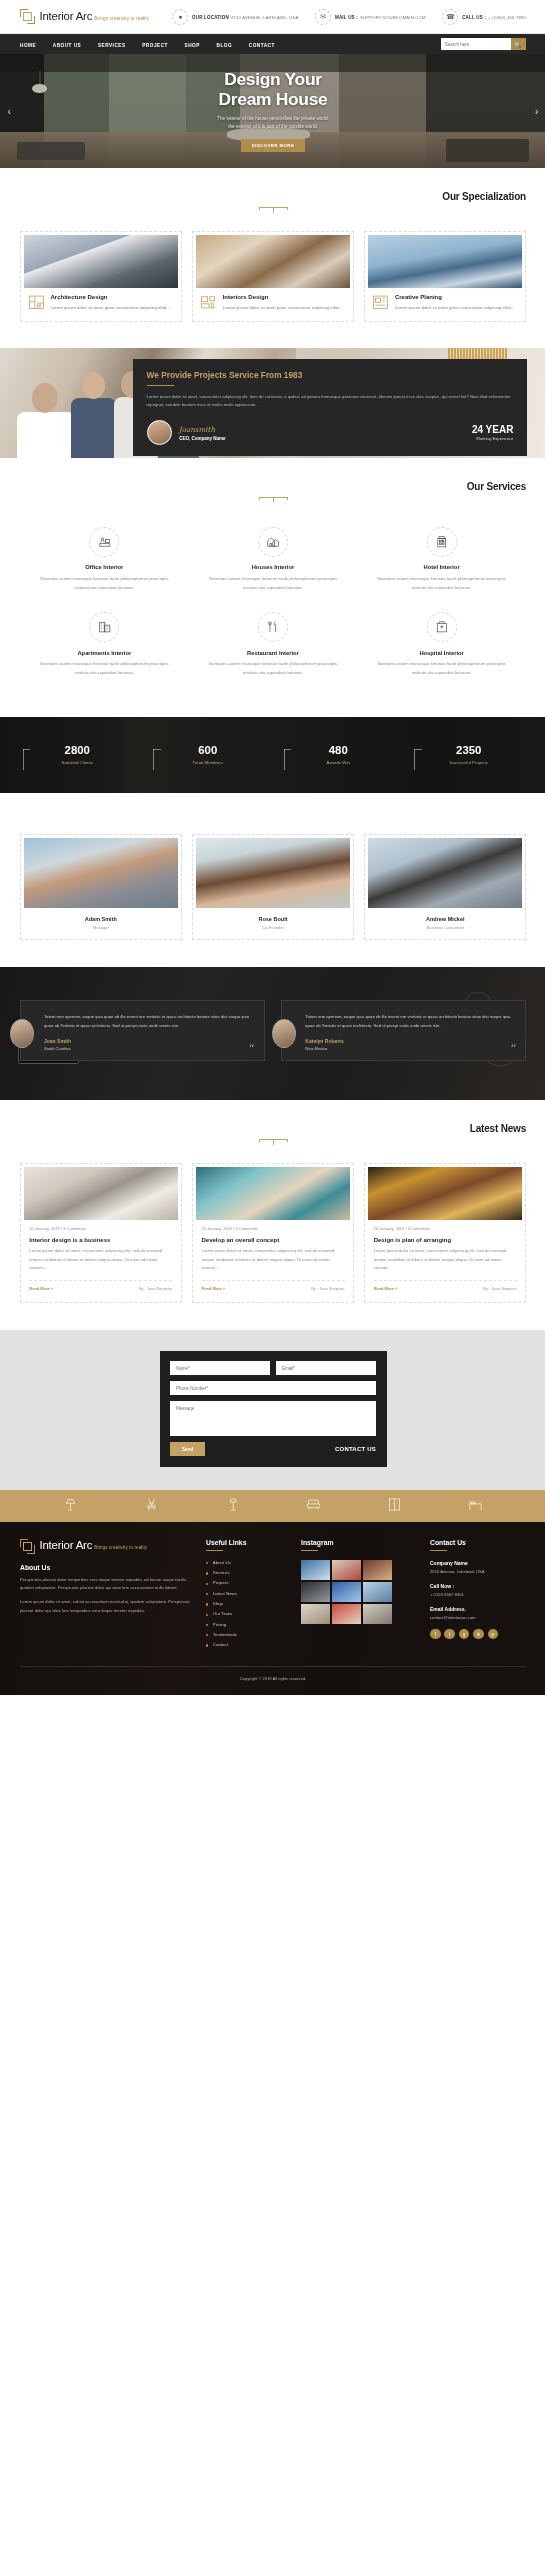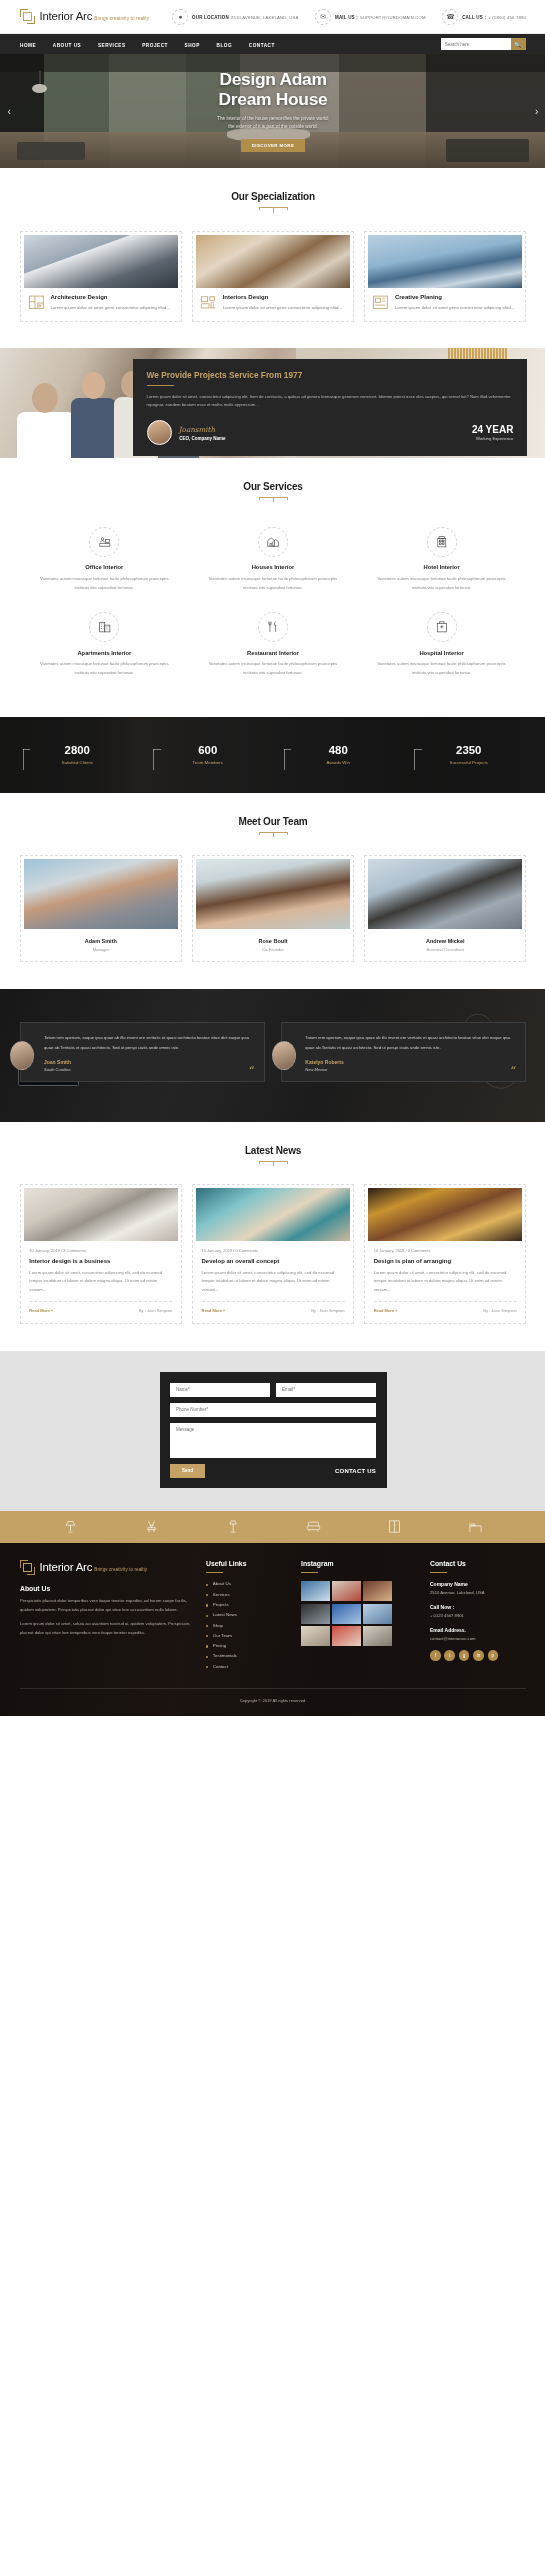--- a/index.html
+++ b/index.html
@@ -55,21 +55,21 @@
   .hero .sofa2{ position:absolute; right:16.7px; bottom:6px; width:83px; height:23px; background:#35332e; border-radius:2.3px; opacity:.9;}
   .hero .tbl  { position:absolute; left:227px; bottom:26px; width:83px; height:15px; background:#b8b2a6; border-radius:50%/40%; opacity:.85;}
   .hero .content { position:absolute; inset:0; display:flex; flex-direction:column; align-items:center; justify-content:center; text-align:center;}
   .hero h1 { color:#fff; font-size:17.4px; line-height:1.12; font-weight:bold; letter-spacing:-0.3px; text-shadow:0 0.8px 3px rgba(0,0,0,.45);}
   .hero p { color:#e9e7e2; font-size:4.7px; line-height:1.9; margin-top:5.3px; text-shadow:0 0.8px 2.3px rgba(0,0,0,.5);}
   .hero .btn { margin-top:6.8px; background:#b08d49; color:#fff; font-size:4.4px; font-weight:bold; letter-spacing:0.4px; padding:3.8px 10.6px; border:0; cursor:pointer;}
   .hero .arrow { position:absolute; top:50%; transform:translateY(-50%); color:#fff; font-size:10px; opacity:.85; cursor:pointer;}
   .hero .arrow.l { left:7.6px; } .hero .arrow.r { right:7.6px; }
 
   
-  .sec-title { text-align:center; }
+  .sec-title { text-align:right; }
   .sec-title h2 { font-size:10px; color:#1d1d1d; font-weight:bold; letter-spacing:-0.2px;}
   .sec-title .deco { margin:5.3px auto 0; width:29px; height:5.3px; position:relative;}
   .sec-title .deco:before{content:"";position:absolute;left:0;right:0;top:0;height:0.8px;background:#c4a265;}
   .sec-title .deco:after{content:"";position:absolute;left:50%;top:0;width:0.8px;height:5.3px;background:#c4a265;}
   .sec-title .deco i{position:absolute;left:0;top:0;width:0.8px;height:3px;background:#c4a265;}
   .sec-title .deco i.r{left:auto;right:0;}
   .sec-title.light h2 { color:#fff; }
 
   
   .spec { padding:23px 20px 26px; background:#fff;}
@@ -286,21 +286,21 @@
   <div class="hero">
     <div class="room"></div>
     <div class="ceil"></div>
     <div class="floor"></div>
     <div class="lamp"></div>
     <div class="sofa"></div>
     <div class="sofa2"></div>
     <div class="tbl"></div>
     <div class="content">
       <h1>
-        <span>Design Adam</span><br>
+        <span>Design Your</span><br>
         <span>Dream House</span>
       </h1>
       <p>
         <span>The interior of the house personifies the private world;</span><br>
         <span>the exterior of it is part of the outside world.</span>
       </p>
       <button class="btn">DISCOVER MORE</button>
     </div>
     <span class="arrow l">‹</span>
     <span class="arrow r">›</span>
@@ -365,21 +365,21 @@
     <div class="lampball"></div>
     <div class="body_ b1"></div>
     <div class="body_ b2"></div>
     <div class="body_ b3"></div>
     <div class="body_ b4"></div>
     <div class="head h1_"></div>
     <div class="head h2_"></div>
     <div class="head h3_"></div>
     <div class="head h4_"></div>
     <div class="prov-card">
-      <h3><span>We Provide </span><span>Projects Service</span><span> From 1977</span></h3>
+      <h3><span>We Provide </span><span>Projects Service</span><span> From 1983</span></h3>
       <div class="ln"></div>
       <p>Lorem ipsum dolor sit amet, consectetur adipiscing elit. Item de contrariis, a quibus ad genera formasque generum venerunt. Idemne potest esse dies saepius, qui semel fuit? Nam illud vehementer repugnat, eundem beatum esse et multis malis oppressum. .</p>
       <div class="prov-foot">
         <div class="prov-av"></div>
         <div class="prov-nm">
           <div class="sig">Joansmith</div>
           <div class="rl">CEO, Company Name</div>
         </div>
         <div class="prov-yr">
           <div class="y">24 YEAR</div>
@@ -485,27 +485,20 @@
         <div class="l">Awards Win</div>
       </div>
       <div class="cnt">
         <div class="n">2350</div>
         <div class="l">Successful Projects</div>
       </div>
     </div>
   </div>
 
   <div class="team">
-    <div class="sec-title">
-      <h2>Meet Our Team</h2>
-      <div class="deco">
-          <i></i>
-          <i class="r"></i>
-        </div>
-    </div>
     <div class="team-grid">
       <div class="tm t1">
         <div class="ph"></div>
         <h4>Adam Smith</h4>
         <div class="rl">Manager</div>
       </div>
       <div class="tm t2">
         <div class="ph"></div>
         <h4>Rose Boult</h4>
         <div class="rl">Co-Founder</div>

